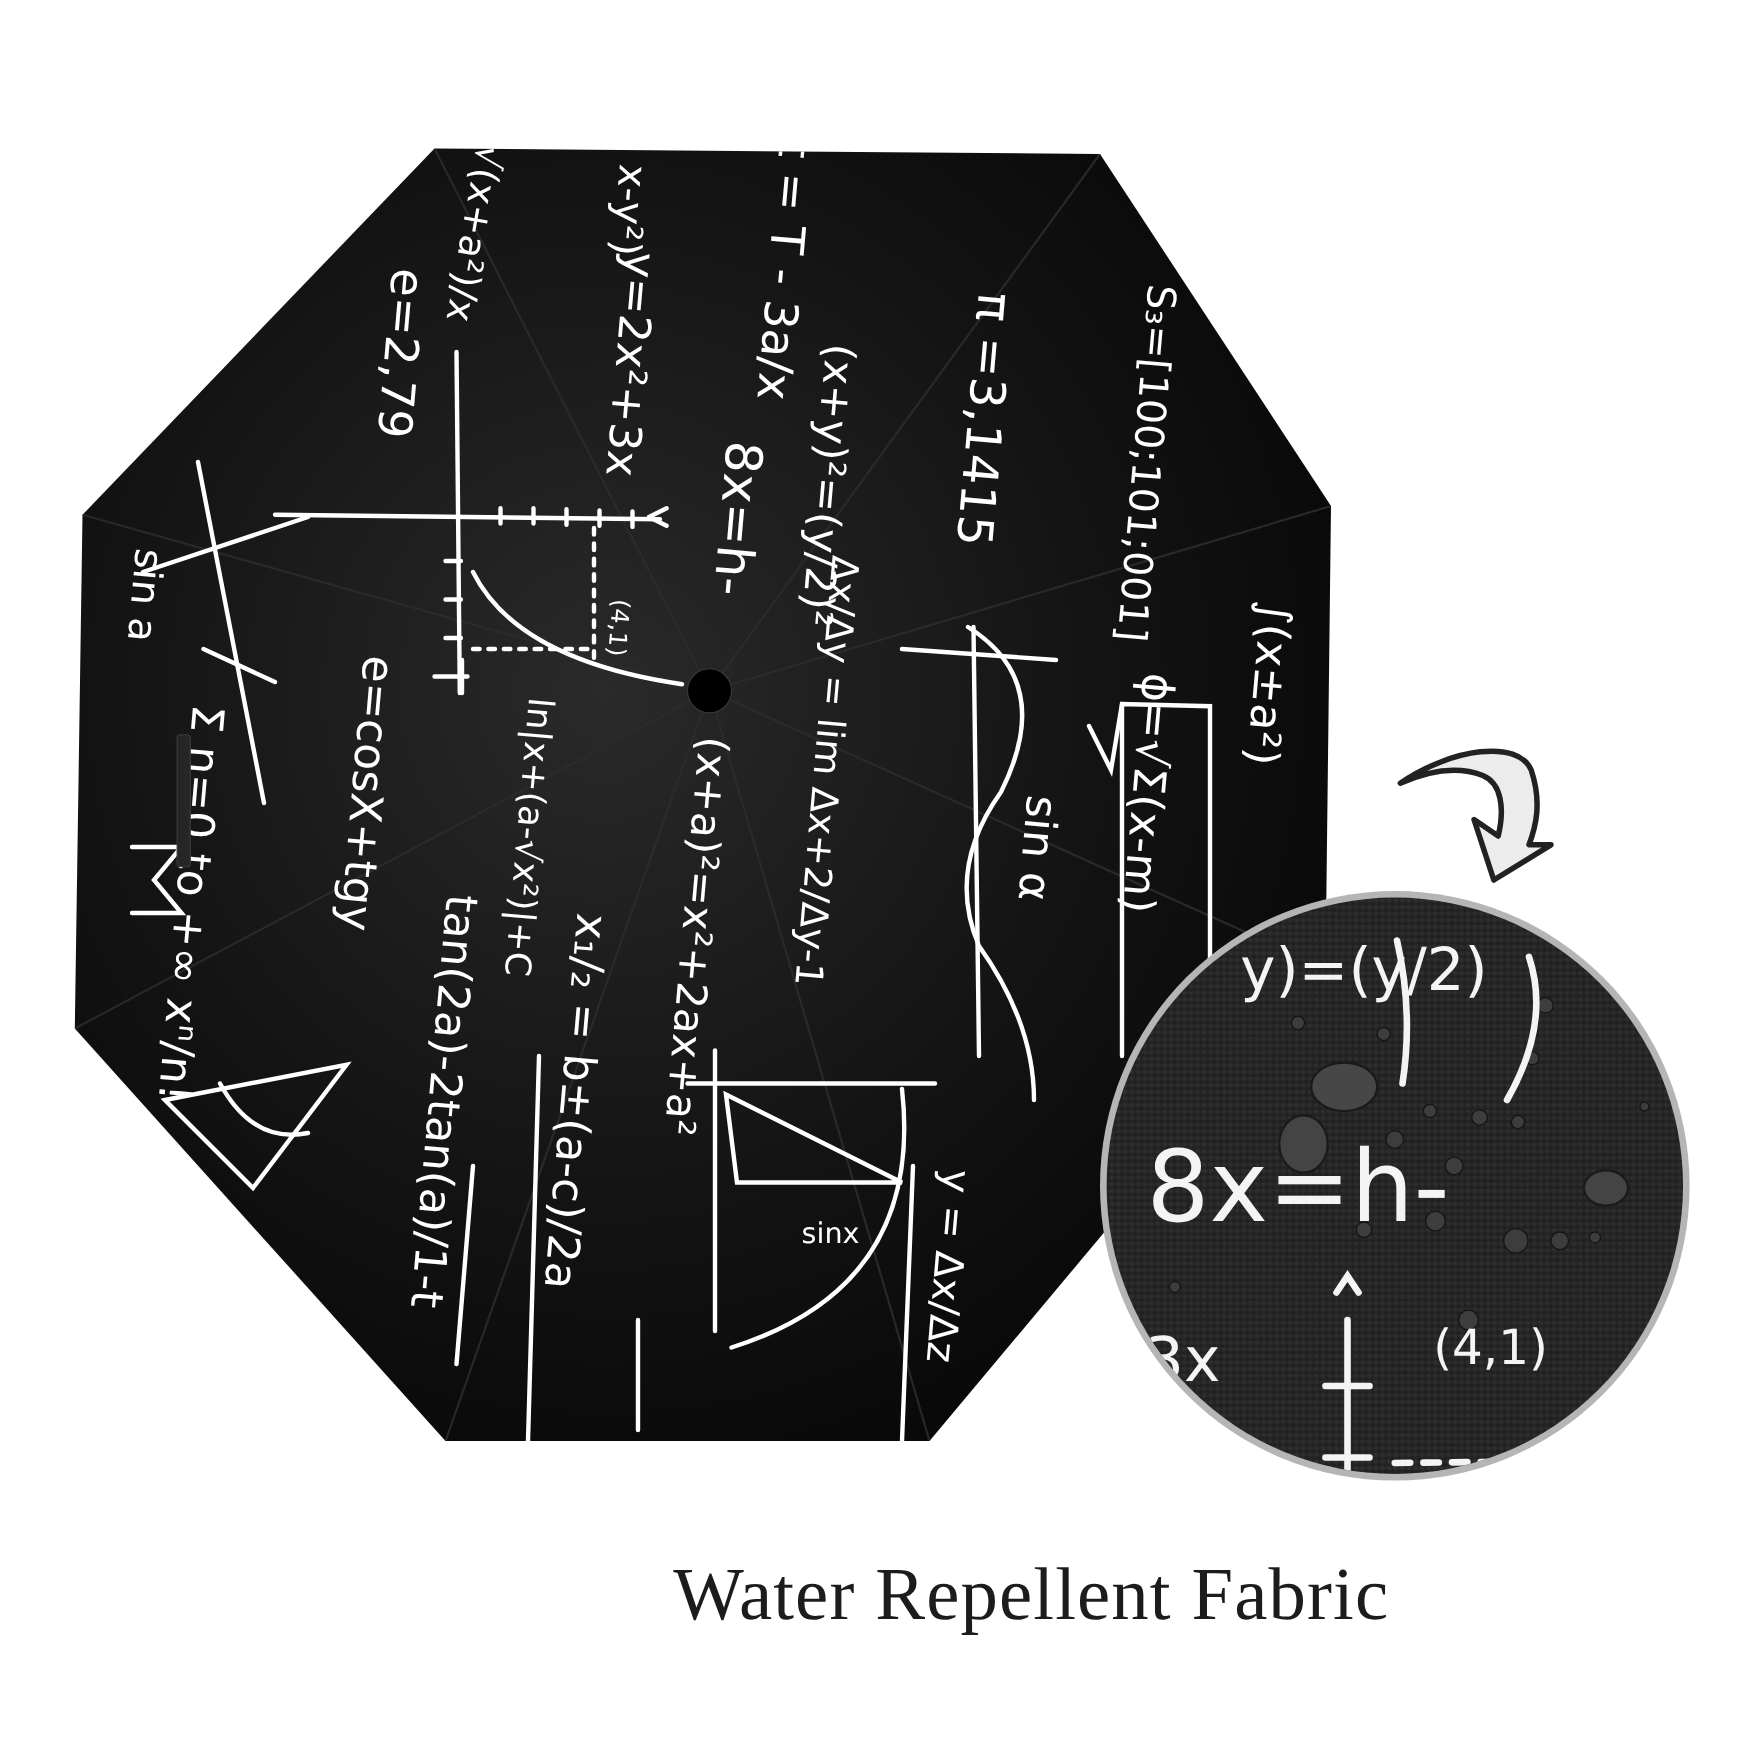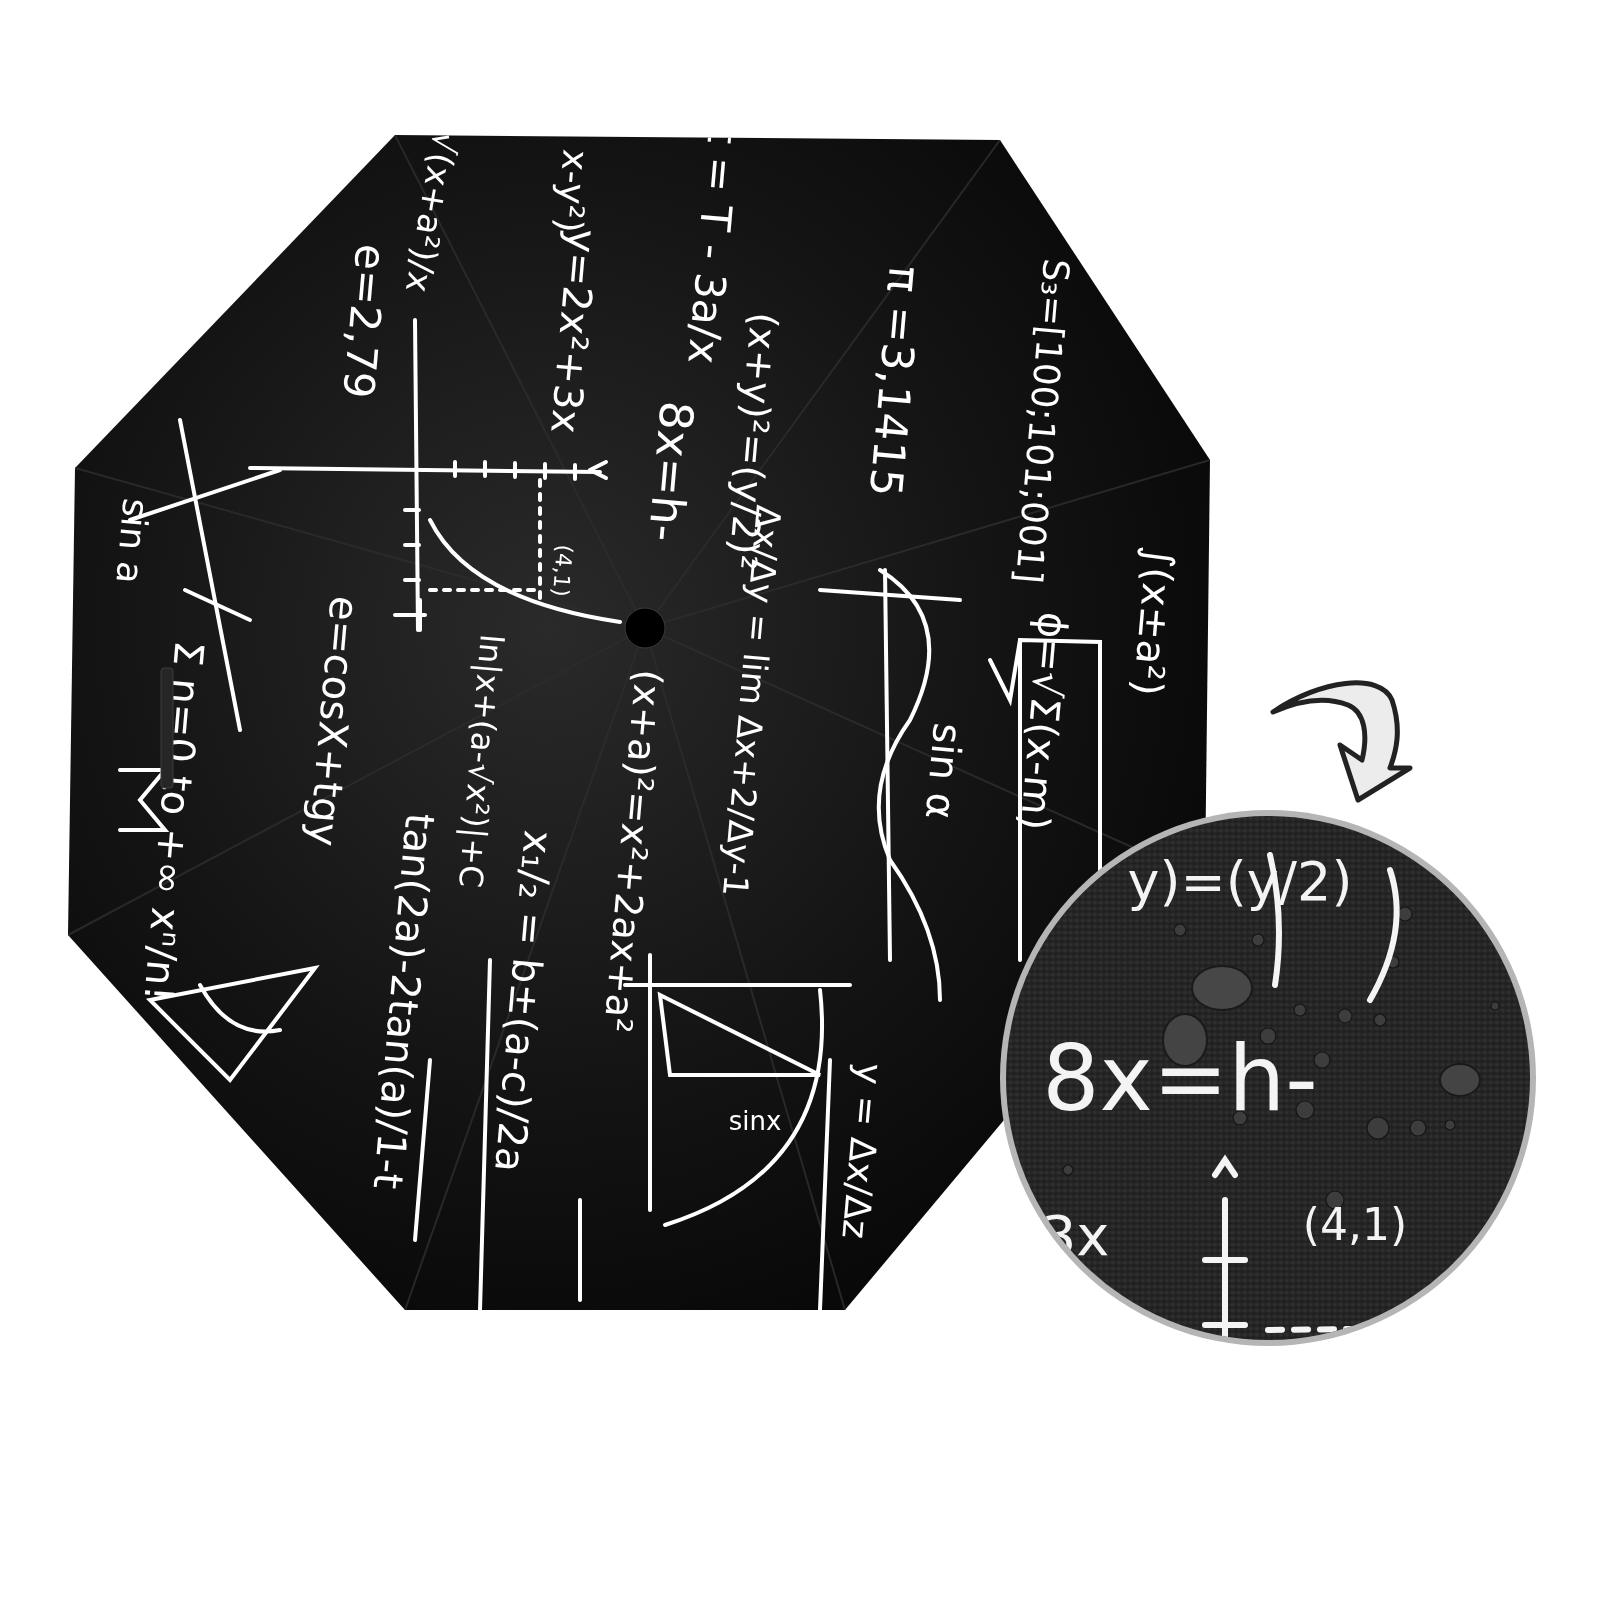--- a/index.html
+++ b/index.html
@@ -171,13 +171,14 @@
         <g id="insetText">
             <text x="1240" y="900" font-size="54" class="mathz" text-anchor="middle">y)=(y/2)</text>
             <text x="1180" y="1110" font-size="90" class="mathz" text-anchor="middle">8x=h-</text>
             <text x="1065" y="1255" font-size="56" class="mathz" text-anchor="middle">-3x</text>
             <text x="1355" y="1240" font-size="44" class="mathz" text-anchor="middle">(4,1)</text>
           </g>
       </g>
     </g>
   </svg>
 
+  <div class="caption">Water Repellent Fabric</div>
 </div>
 
 </body></html>

